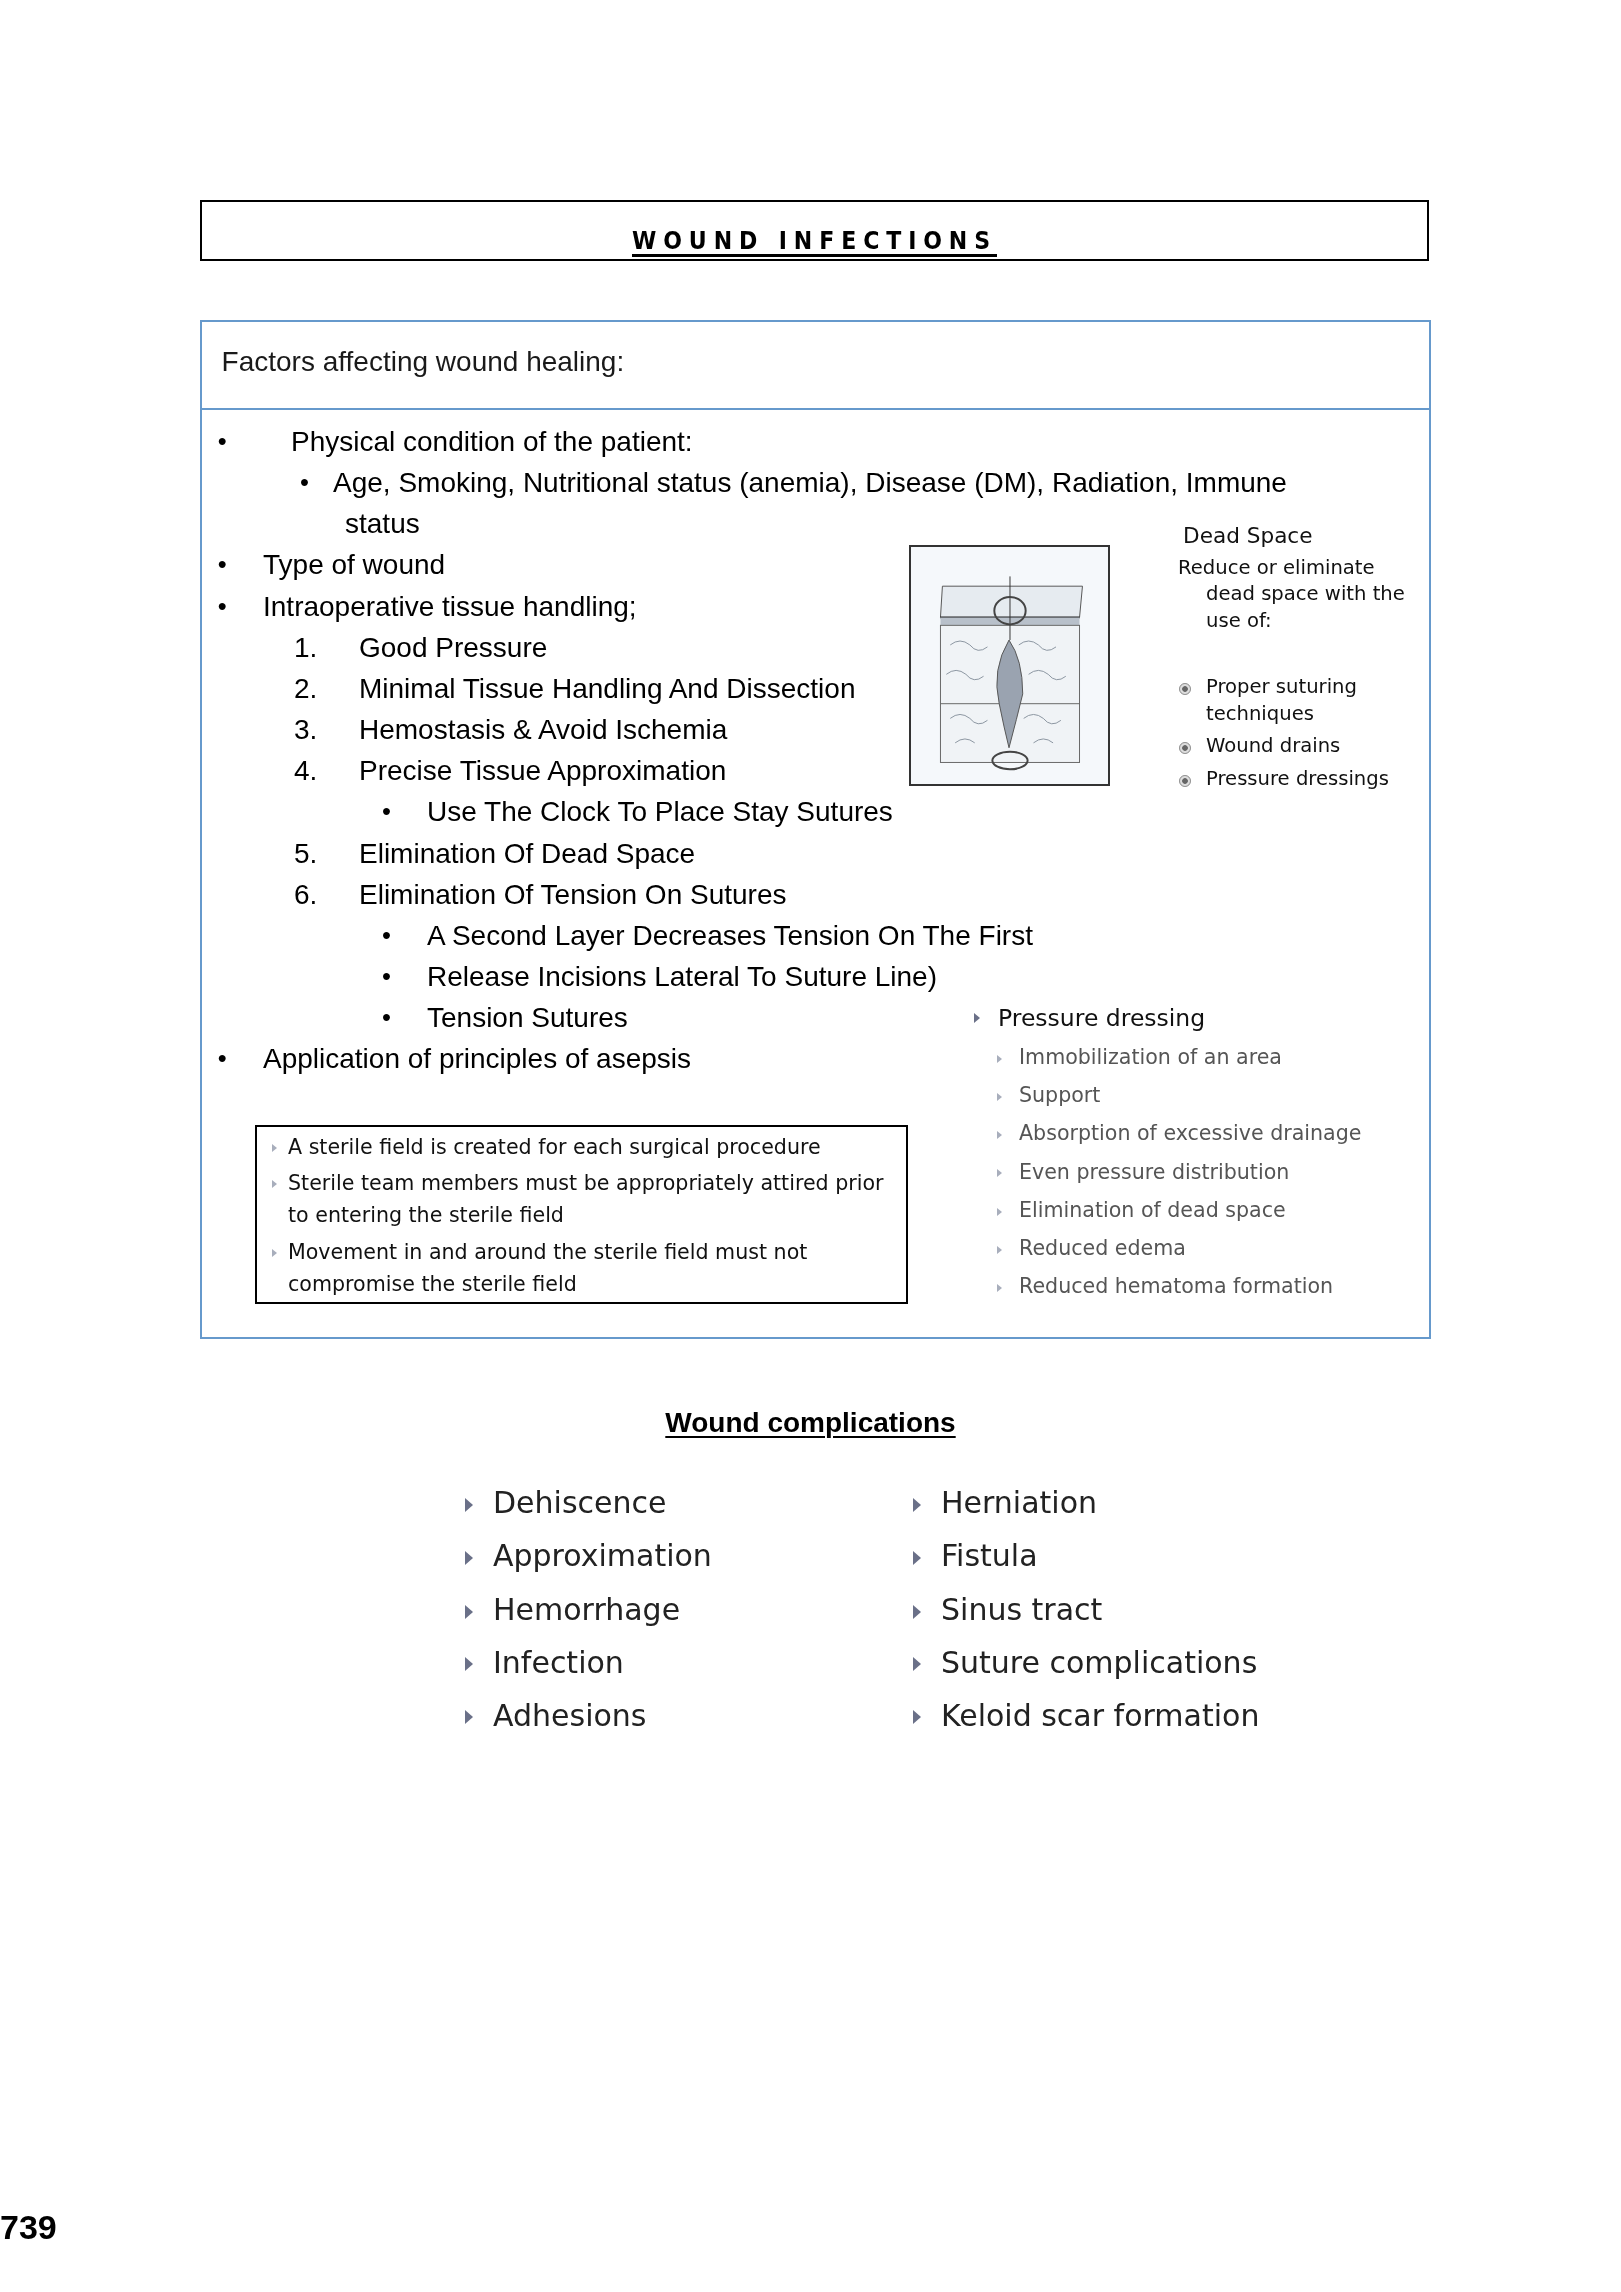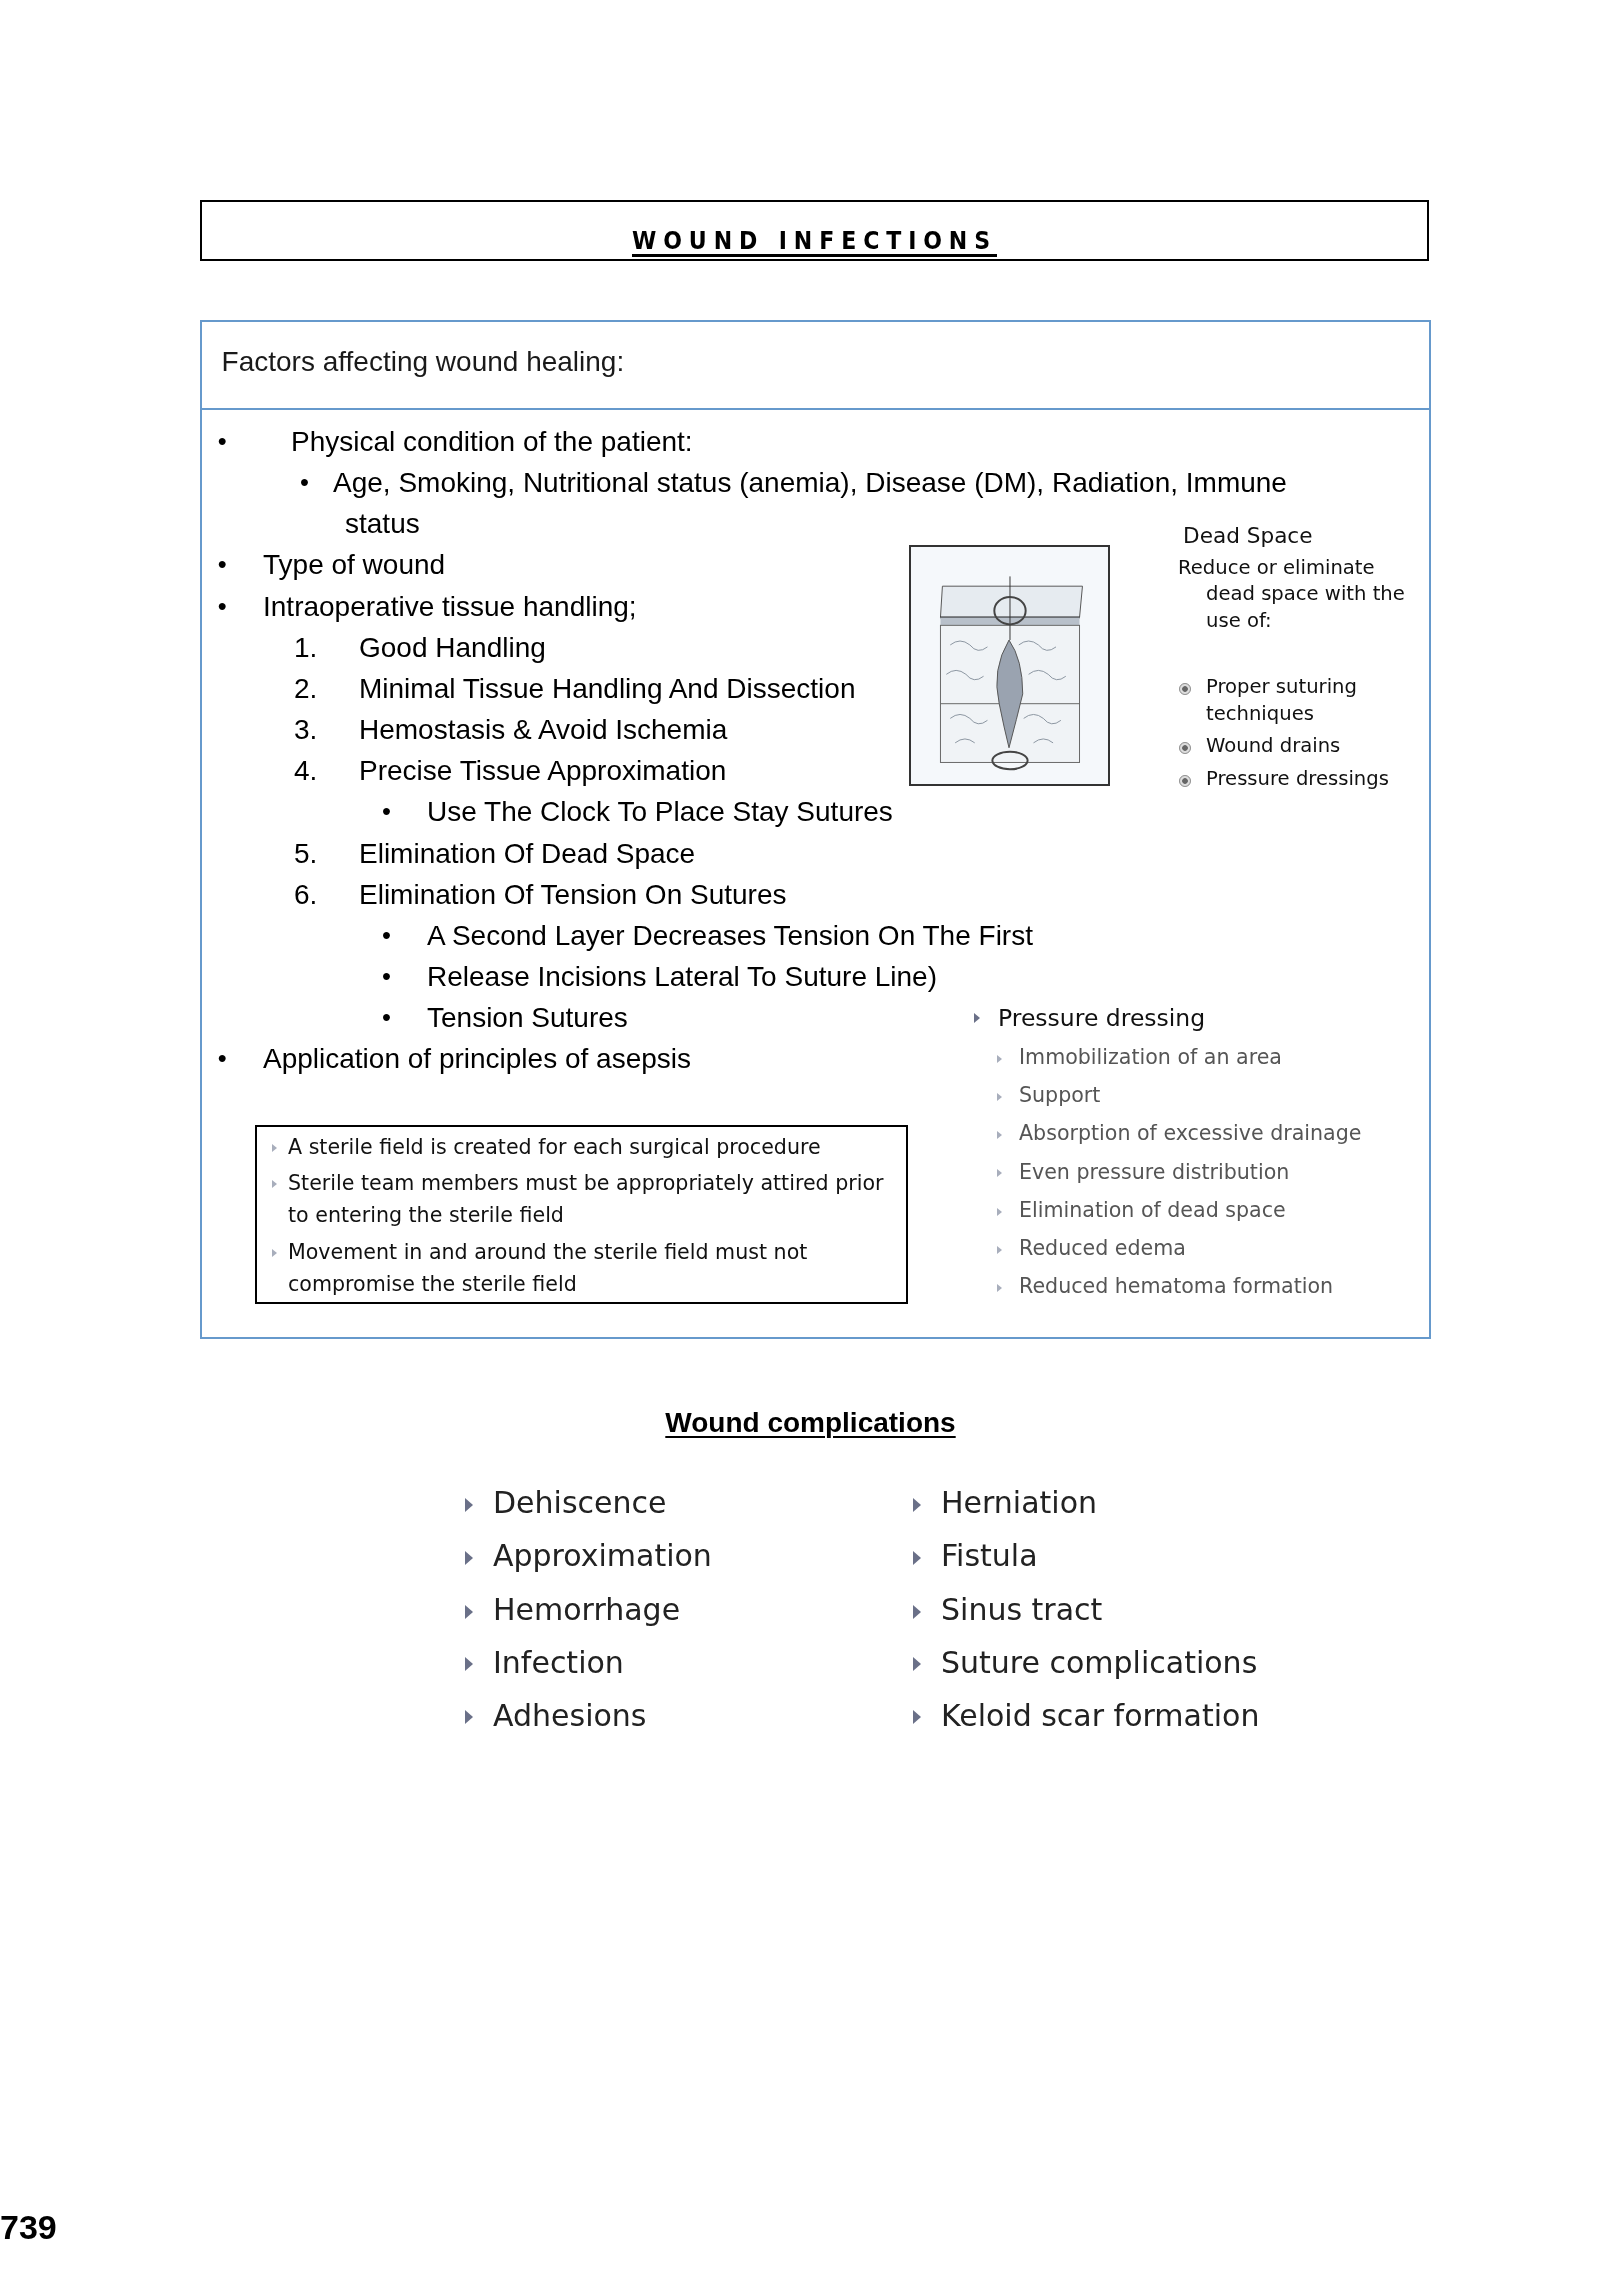--- a/index.html
+++ b/index.html
@@ -77,21 +77,21 @@
   <span class="line" style="left:131px; top:143px;">Age, Smoking, Nutritional status (anemia), Disease (DM), Radiation, Immune</span>
   <span class="line" style="left:143px; top:184px;">status</span>
 
   <span class="bullet" style="left:15.7px; top:225px;">•</span>
   <span class="line" style="left:61px; top:225px;">Type of wound</span>
 
   <span class="bullet" style="left:15.7px; top:267px;">•</span>
   <span class="line" style="left:61px; top:267px;">Intraoperative tissue handling;</span>
 
   <span class="num" style="left:92px; top:308px;">1.</span>
-  <span class="line" style="left:157px; top:308px;">Good Handling</span>
+  <span class="line" style="left:157px; top:308px;">Good Pressure</span>
 
   <span class="num" style="left:92px; top:349px;">2.</span>
   <span class="line" style="left:157px; top:349px;">Minimal Tissue Handling And Dissection</span>
 
   <span class="num" style="left:92px; top:390px;">3.</span>
   <span class="line" style="left:157px; top:390px;">Hemostasis &amp; Avoid Ischemia</span>
 
   <span class="num" style="left:92px; top:431px;">4.</span>
   <span class="line" style="left:157px; top:431px;">Precise Tissue Approximation</span>
 

